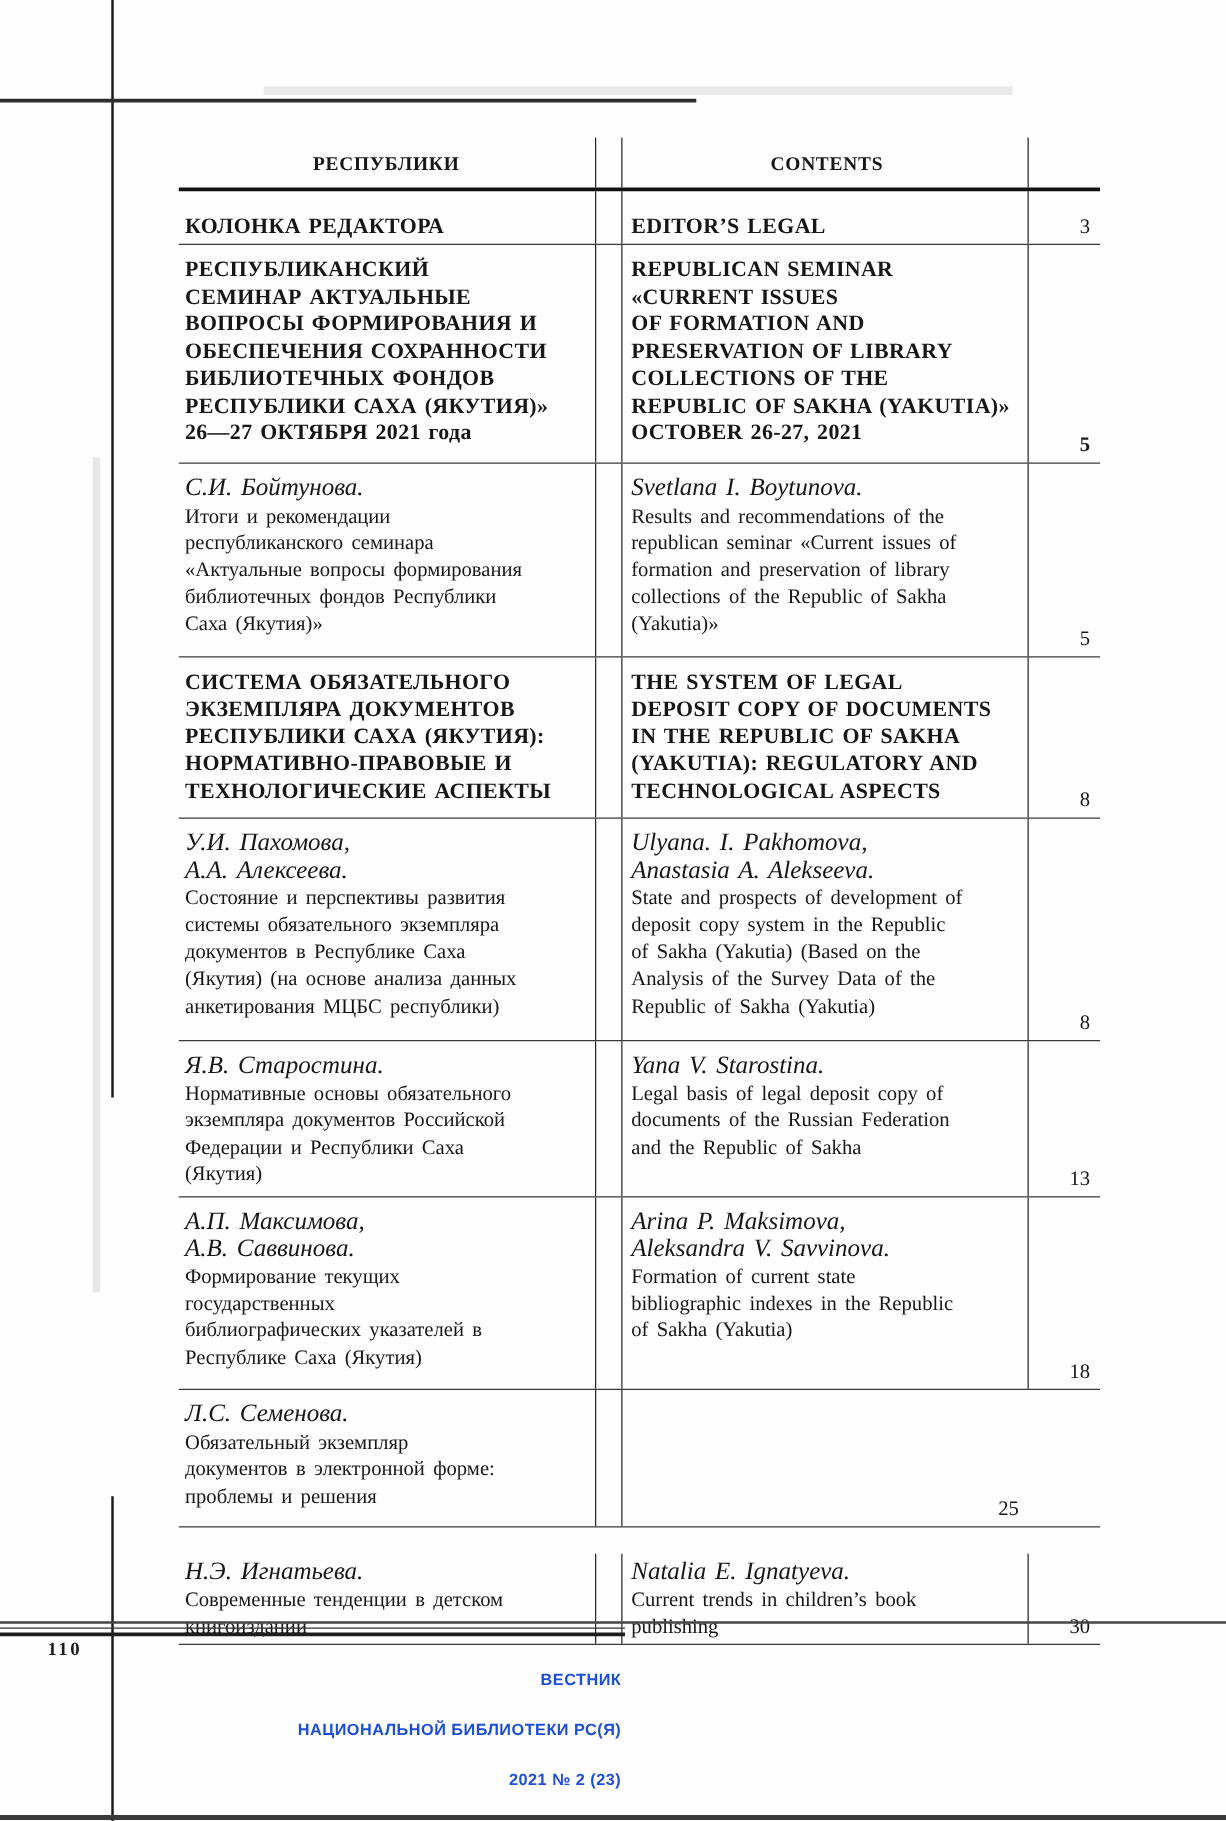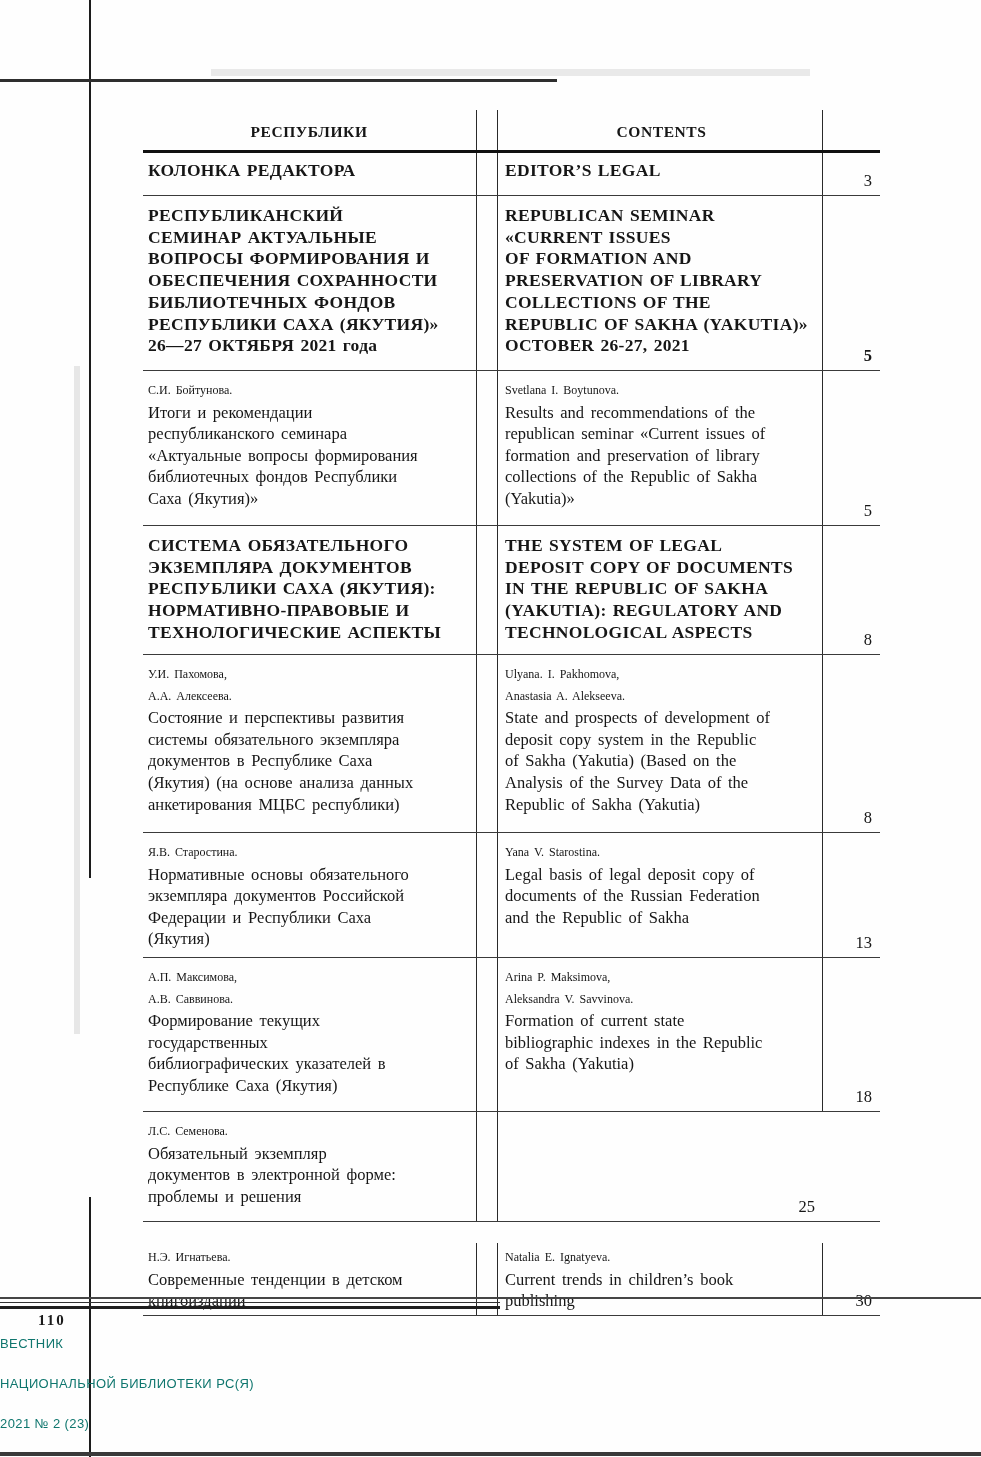--- a/index.html
+++ b/index.html
@@ -32,46 +32,47 @@
   }
   .row.header-row{height:43px;border-bottom:3px solid #111;}
   .r0{height:43px;} .r1{height:175px;} .r2{height:155px;}
   .r3{height:129px;} .r4{height:178px;} .r5{height:125px;}
   .r6{height:154px;} .r7{height:110px;} .r8{height:73px;border-bottom:1.5px solid #3a3a3a;margin-top:21px;}
   .c1,.csp,.c2,.c3{box-sizing:border-box;min-width:0;}
   .c1{border-right:1.6px solid #2a2a2a;padding:9px 6px 0 5px;}
   .csp{border-right:1.6px solid #2a2a2a;}
   .c2{border-right:1.6px solid #2a2a2a;padding:9px 4px 0 7px;}
   .c3{display:flex;align-items:flex-end;justify-content:flex-end;padding:0 8px 5px 0;}
-  .r0 .c1,.r0 .c2{padding-top:7px;}
+  .r0 .c1,.r0 .c2{padding-top:17px;}
   .r8 .c1,.r8 .c2{padding-top:4px;}
   .hdr{
     font-weight:bold;font-size:15.5px;letter-spacing:0.6px;
     text-align:center;padding-top:13px;white-space:pre-line;
   }
   .sec{
     font-weight:bold;font-size:17.5px;line-height:21.7px;
     letter-spacing:0.3px;word-spacing:1.5px;white-space:pre-line;
   }
   .auth{
-    font-size:12px;line-height:21.6px;
+    font-style:italic;font-size:20px;line-height:21.6px;
     word-spacing:2px;white-space:pre-line;
   }
   .title{
     font-size:16.5px;line-height:21.6px;
     word-spacing:2.5px;white-space:pre-line;
   }
   .pagenum{font-size:16.5px;line-height:18px;}
   .pagenum.b{font-weight:bold;}
   
   .footer-journal{
     position:absolute;left:0;top:1314px;width:497px;
+    text-align:right;
     font-family:"Liberation Sans","DejaVu Sans",sans-serif;
-    font-weight:normal;font-size:13px;line-height:20px;
-    letter-spacing:0.4px;color:#0f766e;white-space:pre-line;
+    font-weight:bold;font-size:13px;line-height:20px;
+    letter-spacing:0.4px;color:#1d4ed8;white-space:pre-line;
   }
   .folio{
     position:absolute;left:38px;top:1312px;width:50px;
     text-align:left;
     font-family:Liberation Serif, serif;
     font-weight:bold;font-size:15px;letter-spacing:2px;color:#1b1b1b;
   }
 </style>
 </head>
 <body>

